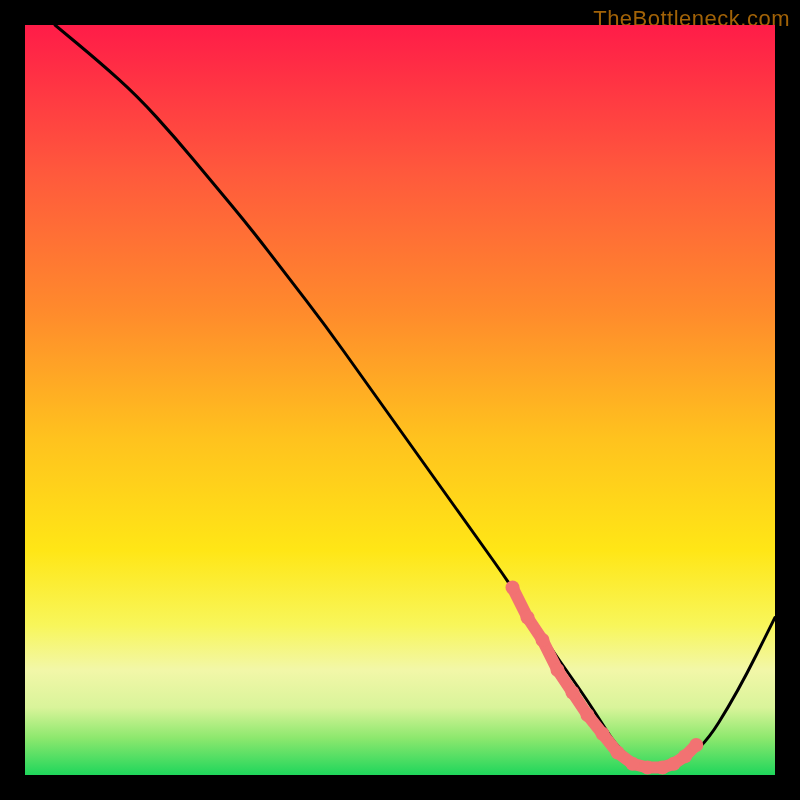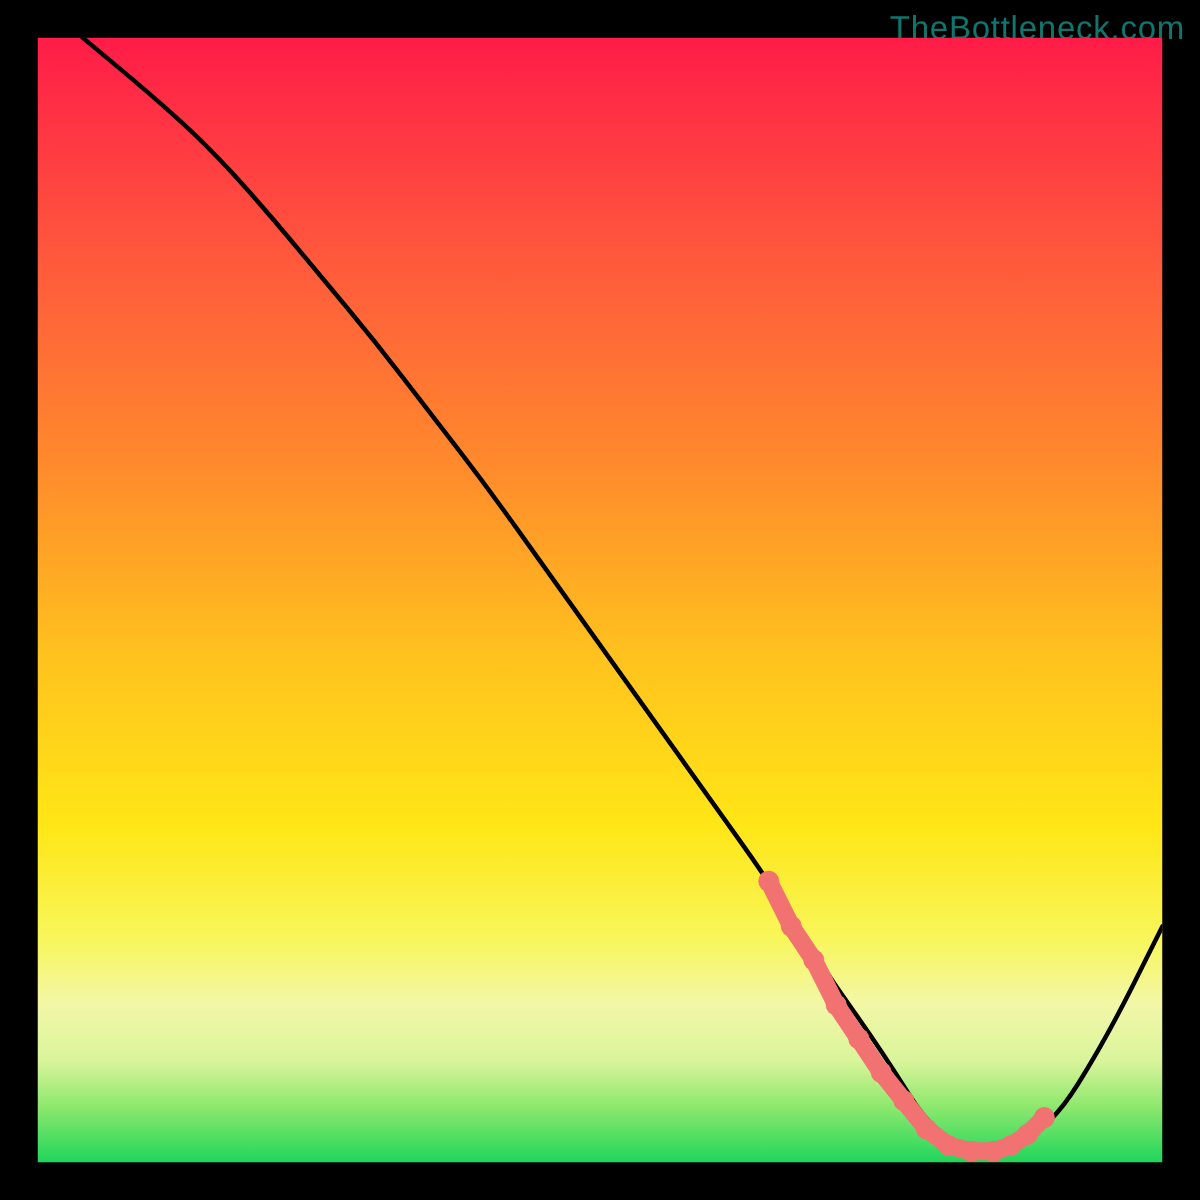--- a/index.html
+++ b/index.html
@@ -1,17 +1,17 @@
 <!DOCTYPE html>
 <html><head>
 <meta charset="utf-8">
 <style>
 * { margin: 0; padding: 0; box-sizing: border-box; }
 body { width: 800px; height: 800px; background: #000; position: relative; font-family: Arial, sans-serif; }
-.watermark { position: absolute; top: 6px; right: 10px; color: #0f766e; font-size: 22px; font-weight: 500; letter-spacing: 0.5px; }
+.watermark { position: absolute; top: 6px; right: 10px; color: #a16207; font-size: 22px; font-weight: 500; letter-spacing: 0.5px; }
 .chart-container { position: absolute; left: 25px; top: 25px; width: 750px; height: 750px; }
 .chart-container svg { width: 100%; height: 100%; display: block; }
 </style>
 </head>
 <body>
 
 <div class="watermark">TheBottleneck.com</div>
 
 <div class="chart-container">
 <svg preserveAspectRatio="none" viewBox="0 0 750 750">

